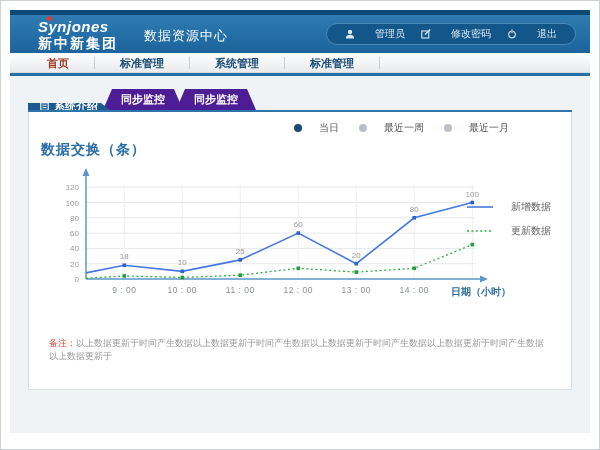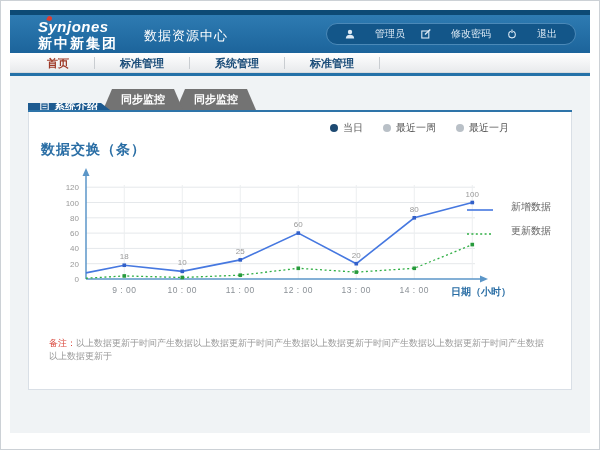--- a/index.html
+++ b/index.html
@@ -22,36 +22,36 @@
   .nav { height: 20px; background: linear-gradient(#ffffff, #e8eaec); display: flex; align-items: center; border-bottom: 1px solid #d8dbde; padding-left: 12px; }
   .nav-item { font-size: 11px; font-weight: bold; color: #1c4e7a; padding: 0 25px; border-right: 1px solid #c9cdd1; line-height: 12px; cursor: pointer; }
   .nav-item.active { color: #9e3a28; }
   .navline { height: 3px; background: #2471a8; }
 
   
   .content { height: 357px; background: #f0f3f5; padding-top: 13px; }
   .tabs { display: flex; margin-left: 18px; height: 21px; align-items: stretch; }
   .tab { color: #fff; font-size: 11px; font-weight: bold; display: flex; align-items: center; justify-content: center; cursor: pointer; }
   .tab.active { background: #1d5a90; width: 82px; clip-path: polygon(0 0, calc(100% - 9px) 0, 100% 100%, 0 100%); z-index: 2; gap: 5px; margin-top: 14px; }
-  .tab.inactive { background: #737373; width: 80px; clip-path: polygon(9px 0, calc(100% - 9px) 0, 100% 100%, 0 100%); margin-left: -7px; }
+  .tab.inactive { background: #4c1d95; width: 80px; clip-path: polygon(9px 0, calc(100% - 9px) 0, 100% 100%, 0 100%); margin-left: -7px; }
   .tab.inactive:nth-child(2) { z-index: 1; }
   .tab.inactive:nth-child(3) { z-index: 0; }
   .tabline { height: 2px; background: #2e74a9; margin: 0 18px; }
   .card { margin: 0 18px; background: #fff; border: 1px solid #d9dfe6; border-top: none; position: relative; padding-bottom: 26px; }
 
   .filters { display: flex; justify-content: flex-end; padding: 9px 62px 0 0; gap: 20px; }
-  .filter { display: flex; align-items: center; gap: 5px; font-size: 10px; color: #555; cursor: pointer; }
+  .filter { display: flex; align-items: center; gap: 17px; font-size: 10px; color: #555; cursor: pointer; }
   .fdot { width: 8px; height: 8px; border-radius: 50%; background: #b9c0c7; }
   .filter.selected .fdot { background: #1d4a72; }
 
   .ylabel { color: #2a6ea5; font-weight: bold; font-size: 14px; margin: 6px 0 0 12px; letter-spacing: 1px; }
   svg.chart { display: block; width: 543px; height: 152px; margin-top: 2px; font-family: "Liberation Sans", "DejaVu Sans", sans-serif; }
 
   .legend { position: absolute; right: 20px; top: 88px; display: flex; flex-direction: column; gap: 10px; }
-  .legend-item { display: flex; align-items: flex-end; gap: 18px; font-size: 10px; color: #666; cursor: pointer; }
+  .legend-item { display: flex; align-items: center; gap: 18px; font-size: 10px; color: #666; cursor: pointer; }
   .legend-item svg { display: block; }
 
   .note { text-align: left; font-size: 9px; color: #999; margin-top: 24px; padding: 0 20px; }
   .note-prefix { color: #d9453a; }
 </style>
 </head>
 <body>
 
 <div class="page">
   <div class="topline"></div>

